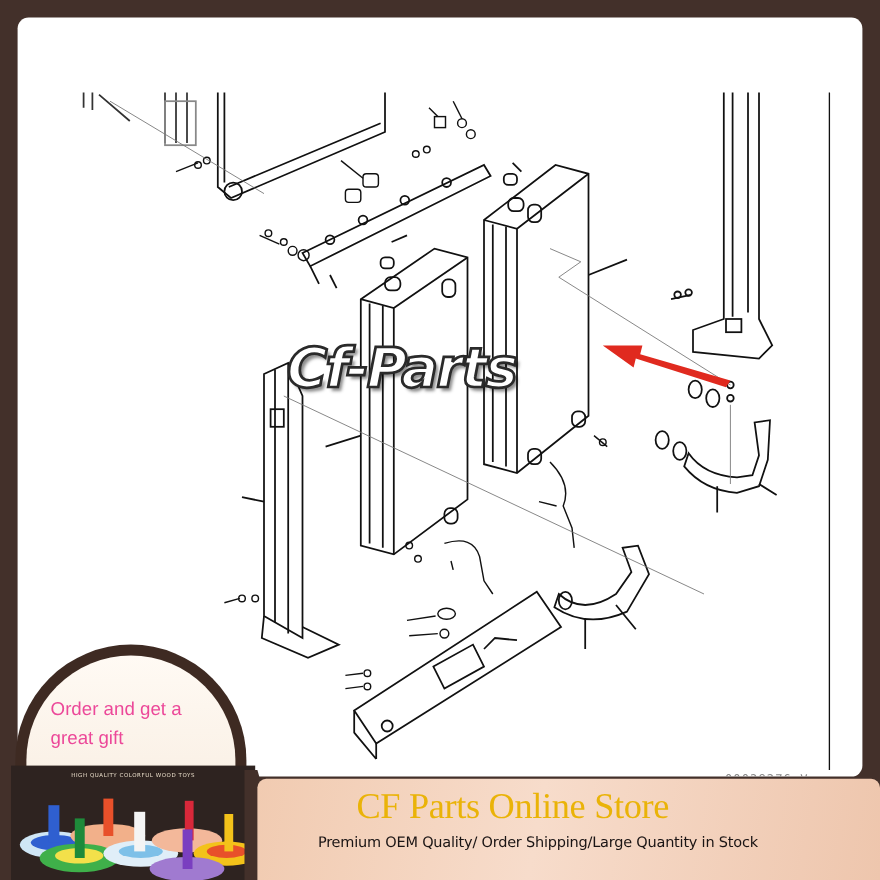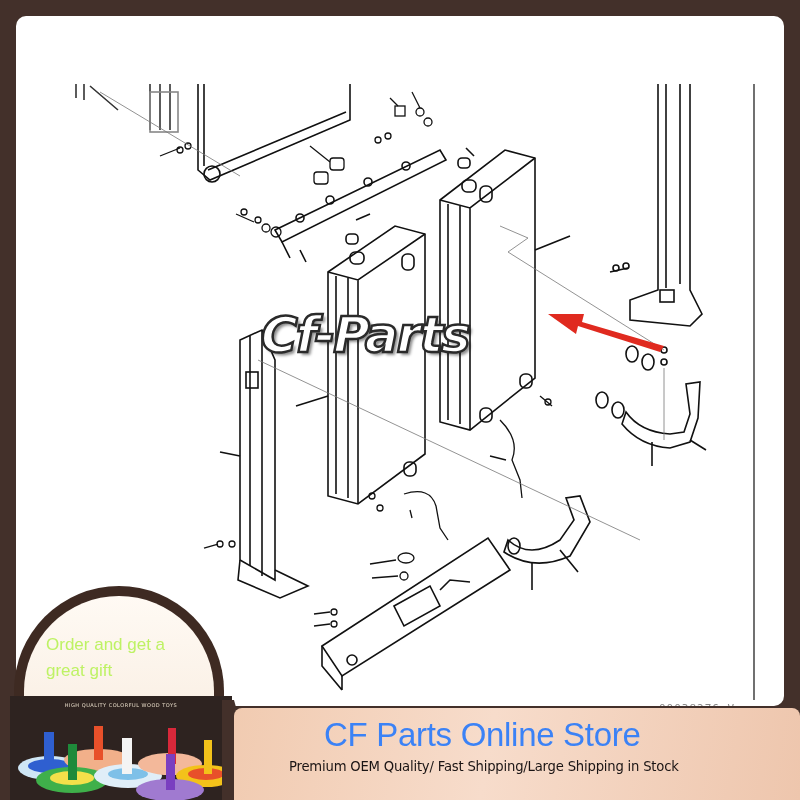--- a/index.html
+++ b/index.html
@@ -5,26 +5,26 @@
   html,body{margin:0;padding:0;}
   body{width:800px;height:800px;position:relative;overflow:hidden;background:#3f2a24;font-family:"DejaVu Sans",sans-serif;}
   .frame{position:absolute;left:0;top:0;width:800px;height:800px;background:#43302a;}
   .canvas{position:absolute;left:16px;top:16px;width:768px;height:690px;background:#ffffff;border-radius:10px;overflow:hidden;text-align:center;}
   .diagram{position:absolute;left:0;top:0;}
   .watermark{position:absolute;left:245px;top:290px;font-family:"DejaVu Sans",sans-serif;font-weight:bold;font-size:50px;letter-spacing:-2px;color:#ffffff;
     -webkit-text-stroke:2.5px #2a2a2a;text-shadow:3px 3px 3px rgba(0,0,0,0.45);font-style:italic;}
   .drawing-code{position:absolute;left:643px;top:686px;font-family:"DejaVu Sans Mono",monospace;font-size:11px;color:#888;letter-spacing:1px;}
   .gift-badge{position:absolute;left:14px;top:586px;width:210px;height:240px;border-radius:105px 105px 0 0;background:#3e2a22;}
   .gift-inner{position:absolute;left:10px;top:10px;width:190px;height:230px;border-radius:95px 95px 0 0;background:linear-gradient(180deg,#fffaf4,#f5e6d6);}
-  .gift-text{position:absolute;left:46px;top:632px;font-family:"Liberation Sans",sans-serif;font-size:17px;line-height:26px;color:#bef264;width:160px;}
+  .gift-text{position:absolute;left:46px;top:632px;font-family:"Liberation Sans",sans-serif;font-size:17px;line-height:26px;color:#ec4899;width:160px;}
   .toys{position:absolute;left:10px;top:696px;width:222px;height:104px;background:#2e2320;overflow:hidden;}
   .toys-caption{position:absolute;left:0;top:6px;width:100%;text-align:center;font-size:5px;color:#e8dcc8;letter-spacing:0.5px;}
   .banner{position:absolute;left:234px;top:708px;width:566px;height:92px;background:linear-gradient(100deg,#f1cbb1 0%,#f7dccb 45%,#eec6ad 100%);border-radius:8px 8px 0 0;}
   .banner-wedge{position:absolute;left:222px;top:700px;width:40px;height:100px;background:#43302a;clip-path:polygon(0 0,30% 0,100% 100%,0 100%);}
-  .store-title{position:absolute;left:324px;top:716px;font-family:Liberation Sans, sans-serif;font-size:33px;color:#3b82f6;letter-spacing:-0.3px;}
+  .store-title{position:absolute;left:324px;top:716px;font-family:Liberation Serif, serif;font-size:33px;color:#eab308;letter-spacing:-0.3px;}
   .store-sub{position:absolute;left:289px;top:759px;font-family:"DejaVu Sans",sans-serif;font-size:13.2px;color:#1a1414;letter-spacing:-0.2px;}
 </style>
 </head>
 <body>
 
 <div class="frame"></div>
 
 <div class="canvas">
   <svg class="diagram" width="768" height="690" viewBox="16 16 768 690" fill="none" stroke="#111" stroke-width="1.6">
 
@@ -202,13 +202,13 @@
     <ellipse cx="196" cy="78" rx="18" ry="6" fill="#e8502a"></ellipse>
     <rect x="194" y="44" width="8" height="34" fill="#f3c21a"></rect>
     <ellipse cx="160" cy="94" rx="34" ry="11" fill="#a07ad0"></ellipse>
     <rect x="156" y="58" width="9" height="36" fill="#7a3fc0"></rect>
   </svg>
 </div>
 
 <div class="banner-wedge"></div>
 <div class="banner"></div>
 <div class="store-title">CF Parts Online Store</div>
-<div class="store-sub">Premium OEM Quality/ Fast Shipping/Large Shipping in Stock</div>
+<div class="store-sub">Premium OEM Quality/ Order Shipping/Large Quantity in Stock</div>
 
 </body></html>

